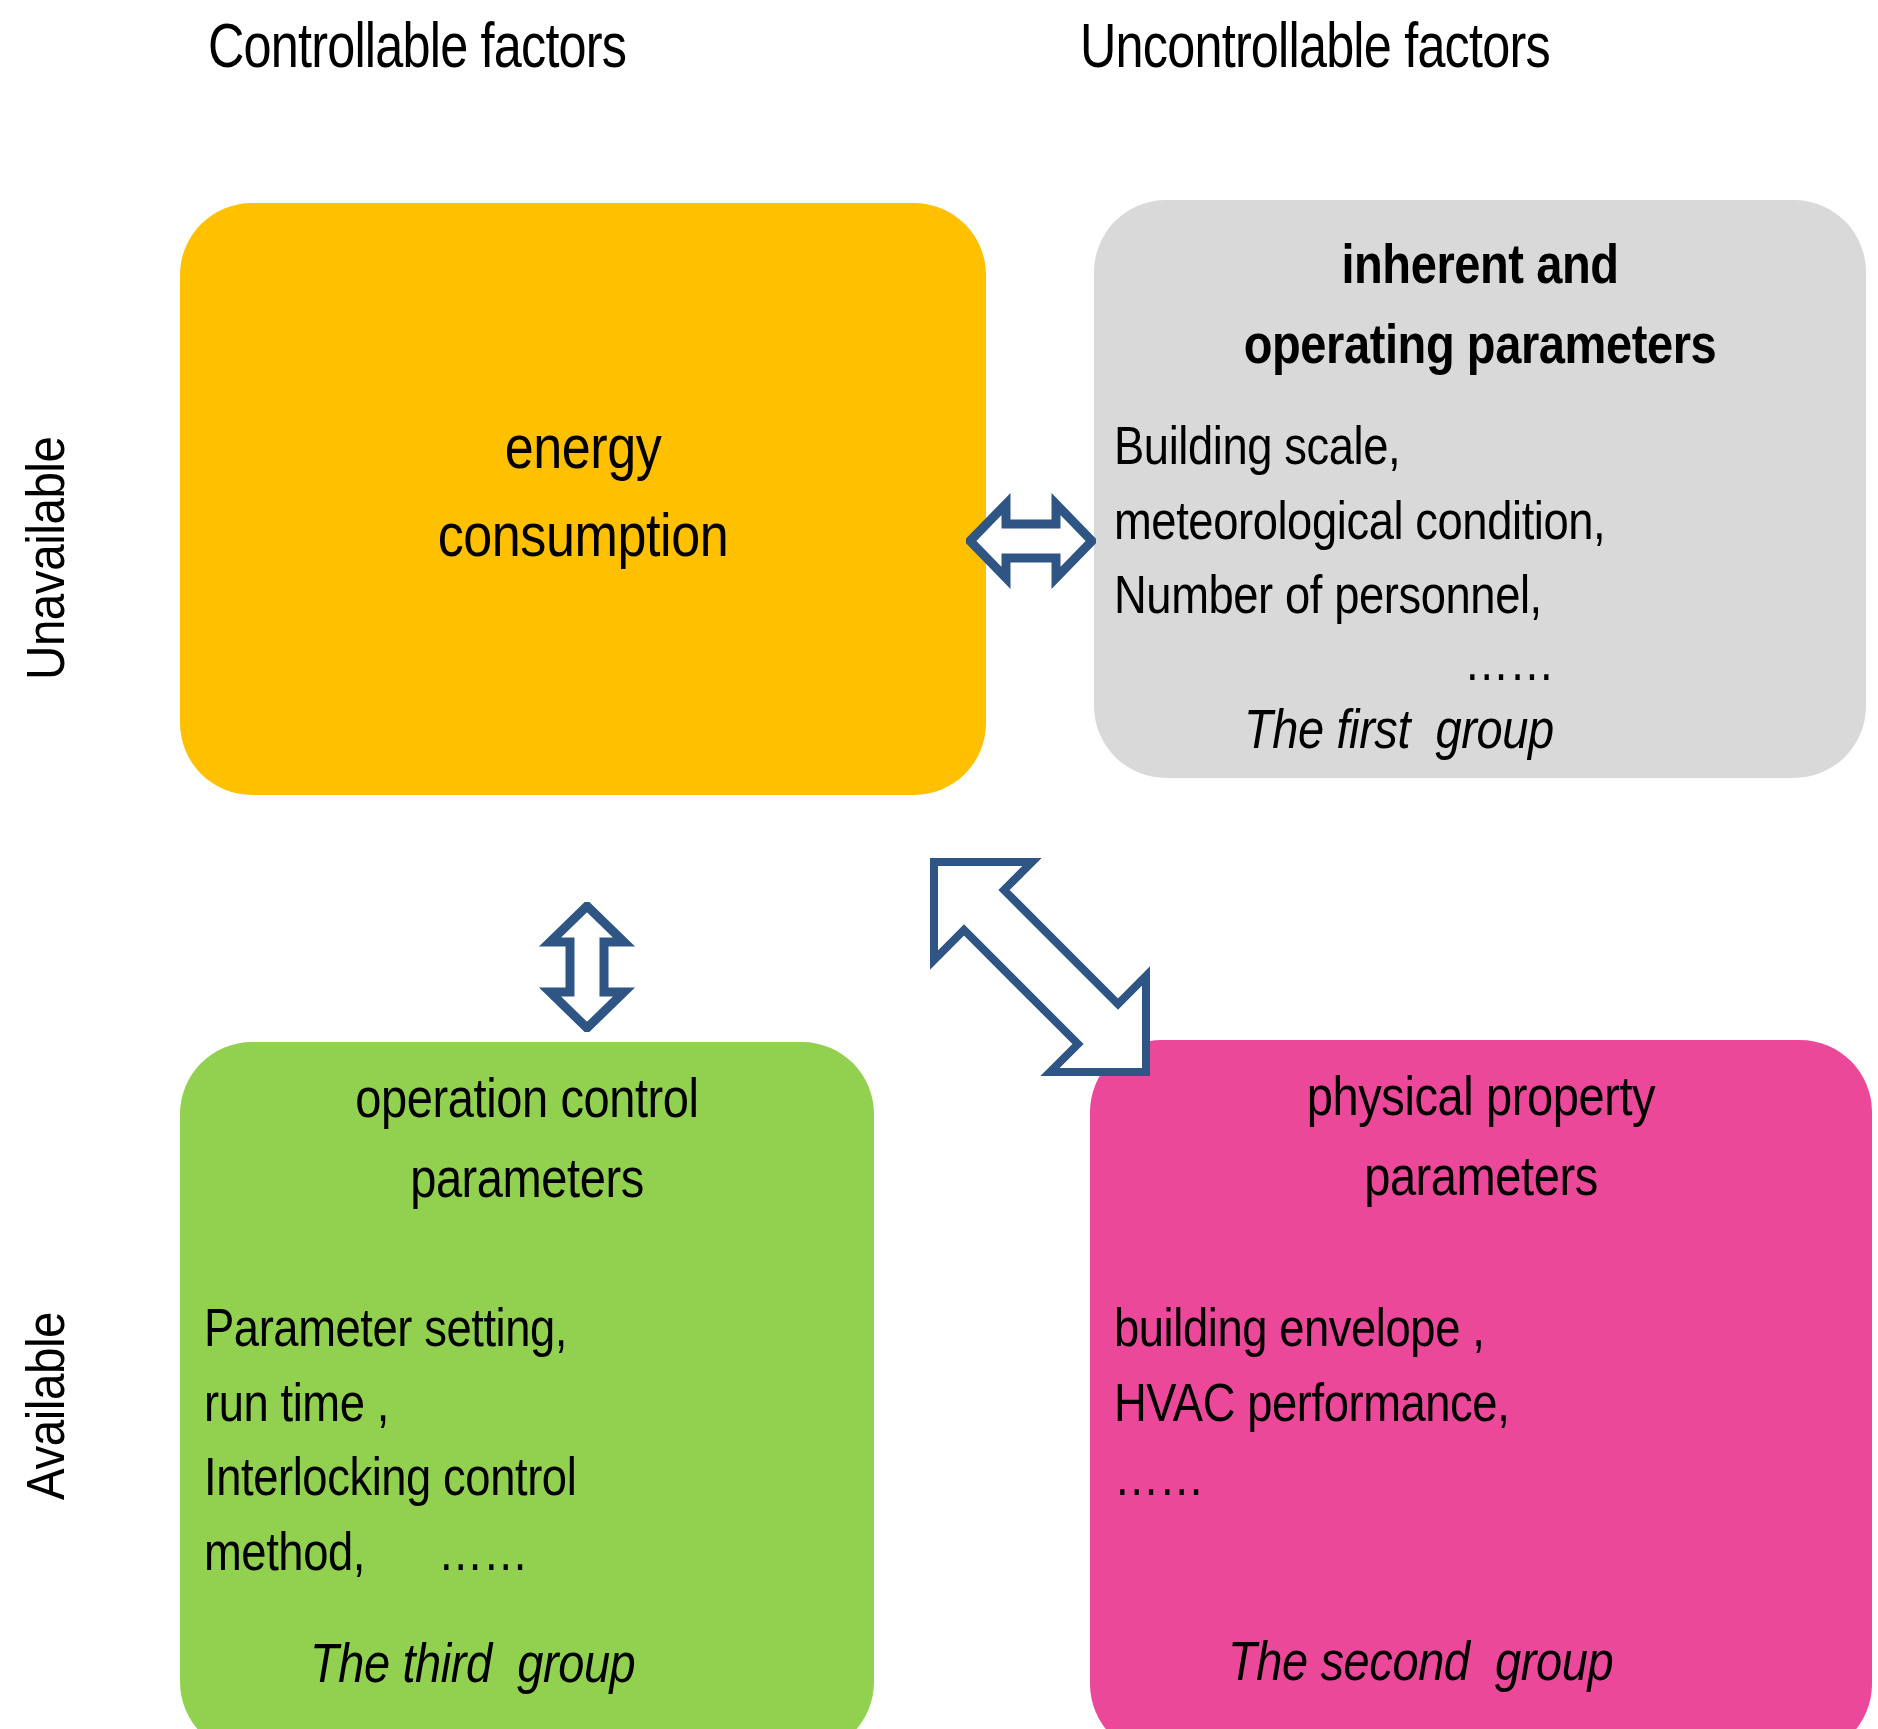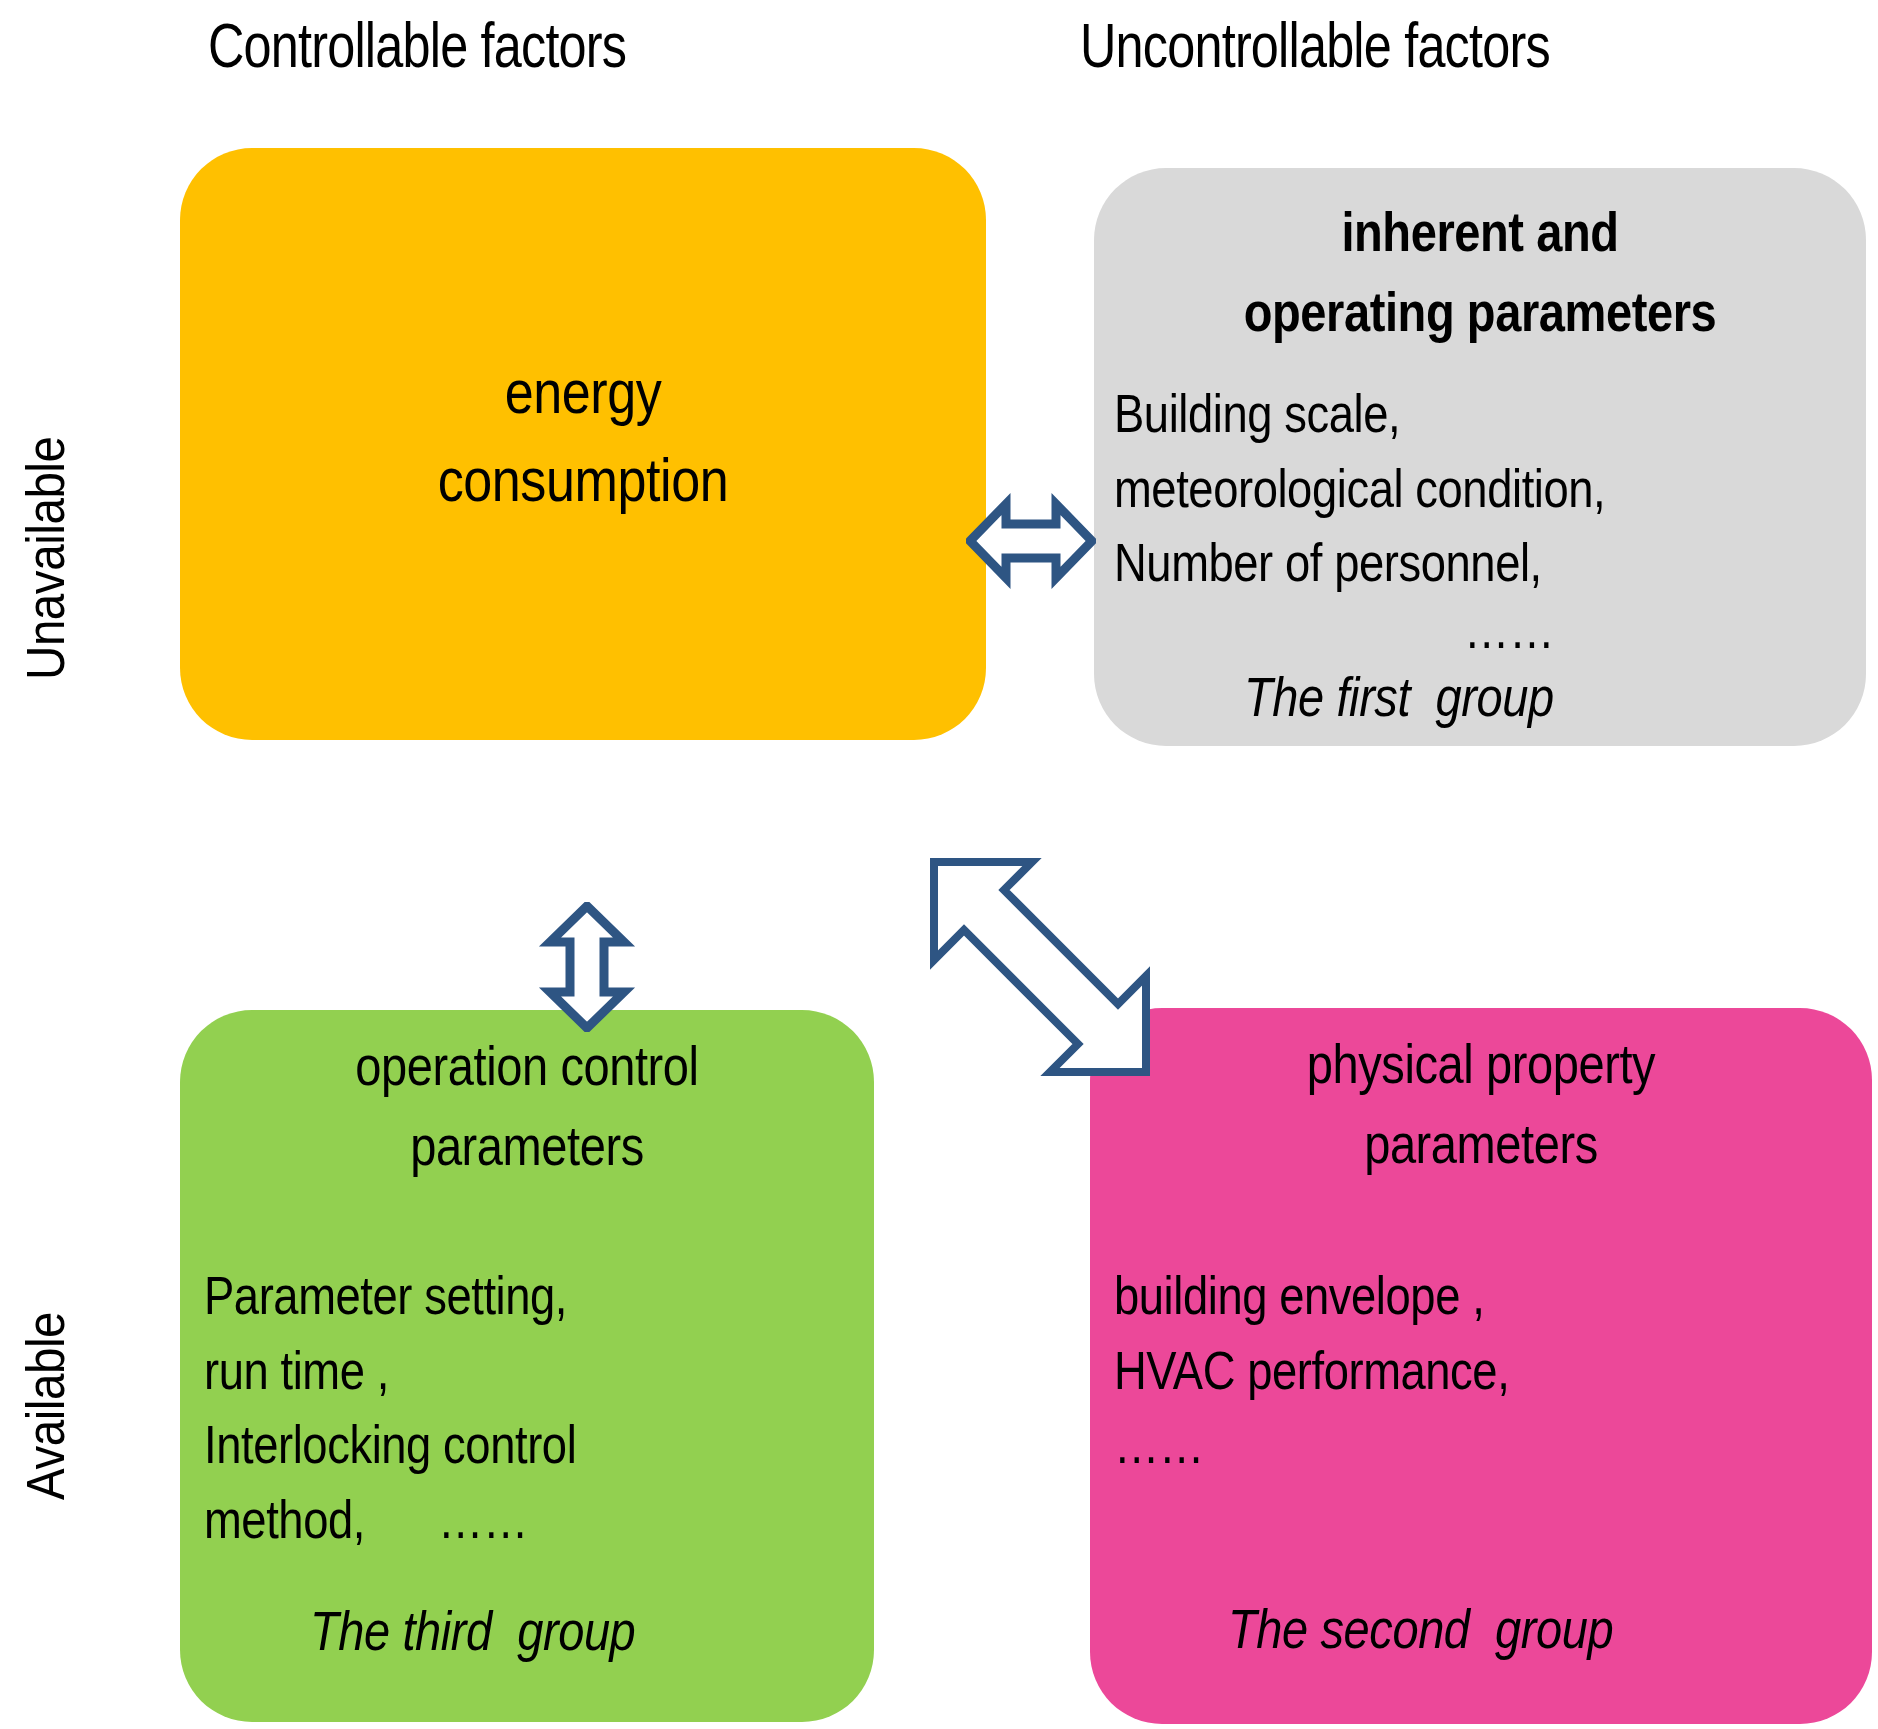--- a/index.html
+++ b/index.html
@@ -50,20 +50,21 @@
     top: 1500px;
     transform: rotate(-90deg) scaleX(0.88);
   }
 
   
   .box {
     position: absolute;
     border-radius: 72px;
     box-sizing: border-box;
     overflow: hidden;
+    margin-top: 32px;
   }
 
   .bx-title {
     position: absolute;
     left: 0; right: 0;
     text-align: center;
     font-size: 56px;
     line-height: 1.42;
     letter-spacing: -0.5px;
     transform: scaleX(0.84);
@@ -86,21 +87,21 @@
     font-style: italic;
     font-weight: 500;
     letter-spacing: -0.5px;
     transform: scaleX(0.84);
     transform-origin: left top;
     white-space: pre;
   }
 
   
   #box-energy {
-    left: 180px; top: 148px;
+    left: 180px; top: 171px;
     width: 806px; height: 592px;
     background: #FFC000;
   }
   #box-energy .bx-title {
     top: 200px;
     font-size: 62px;
   }
 
   
   #box-inherent {

